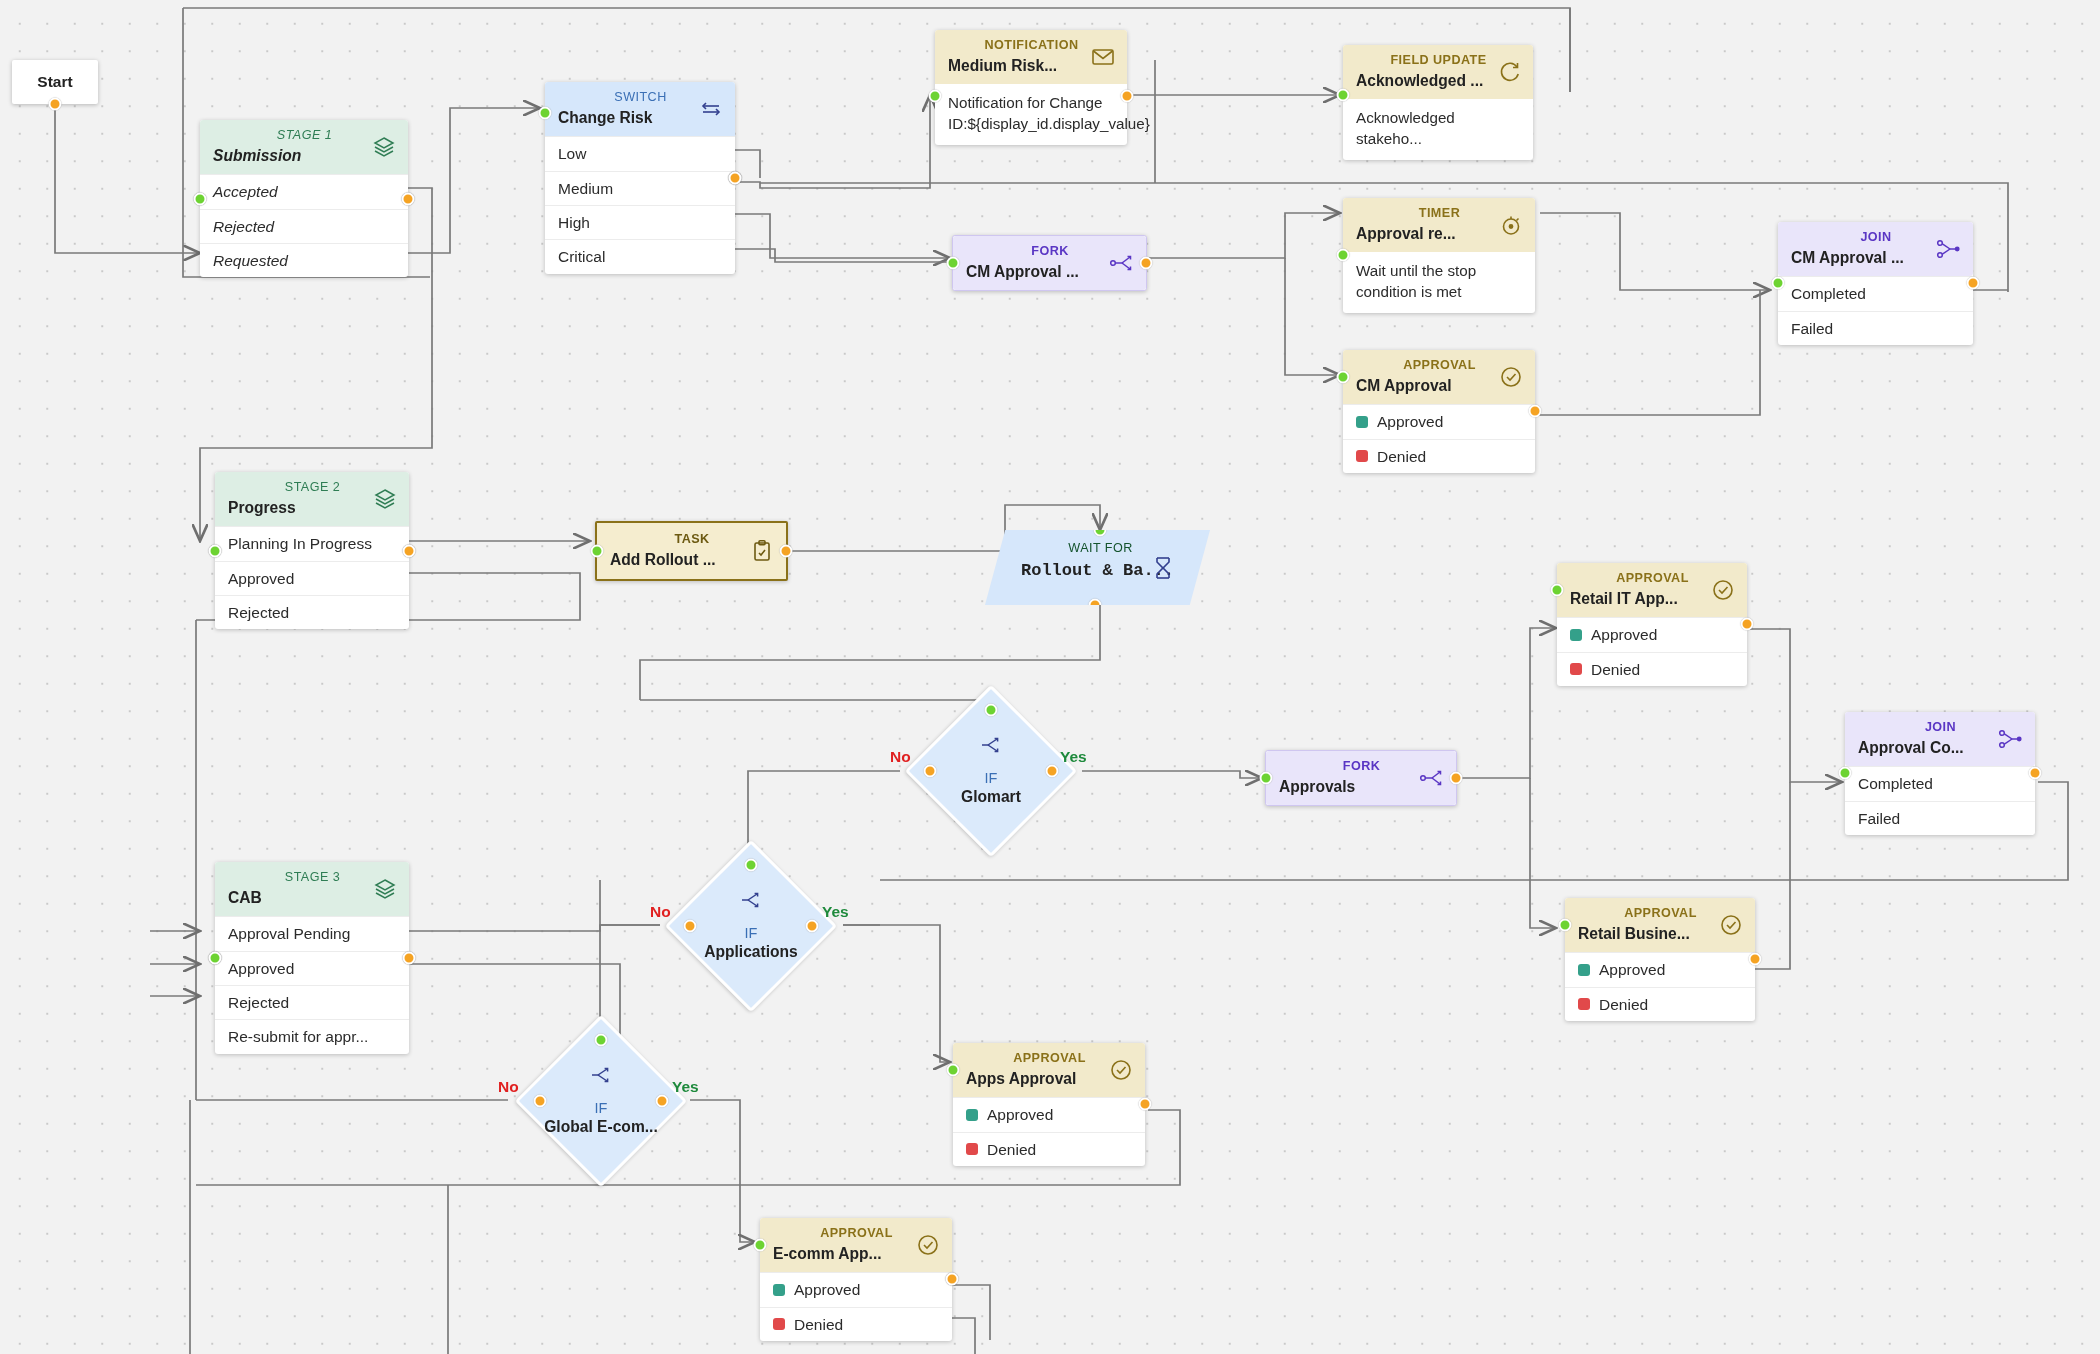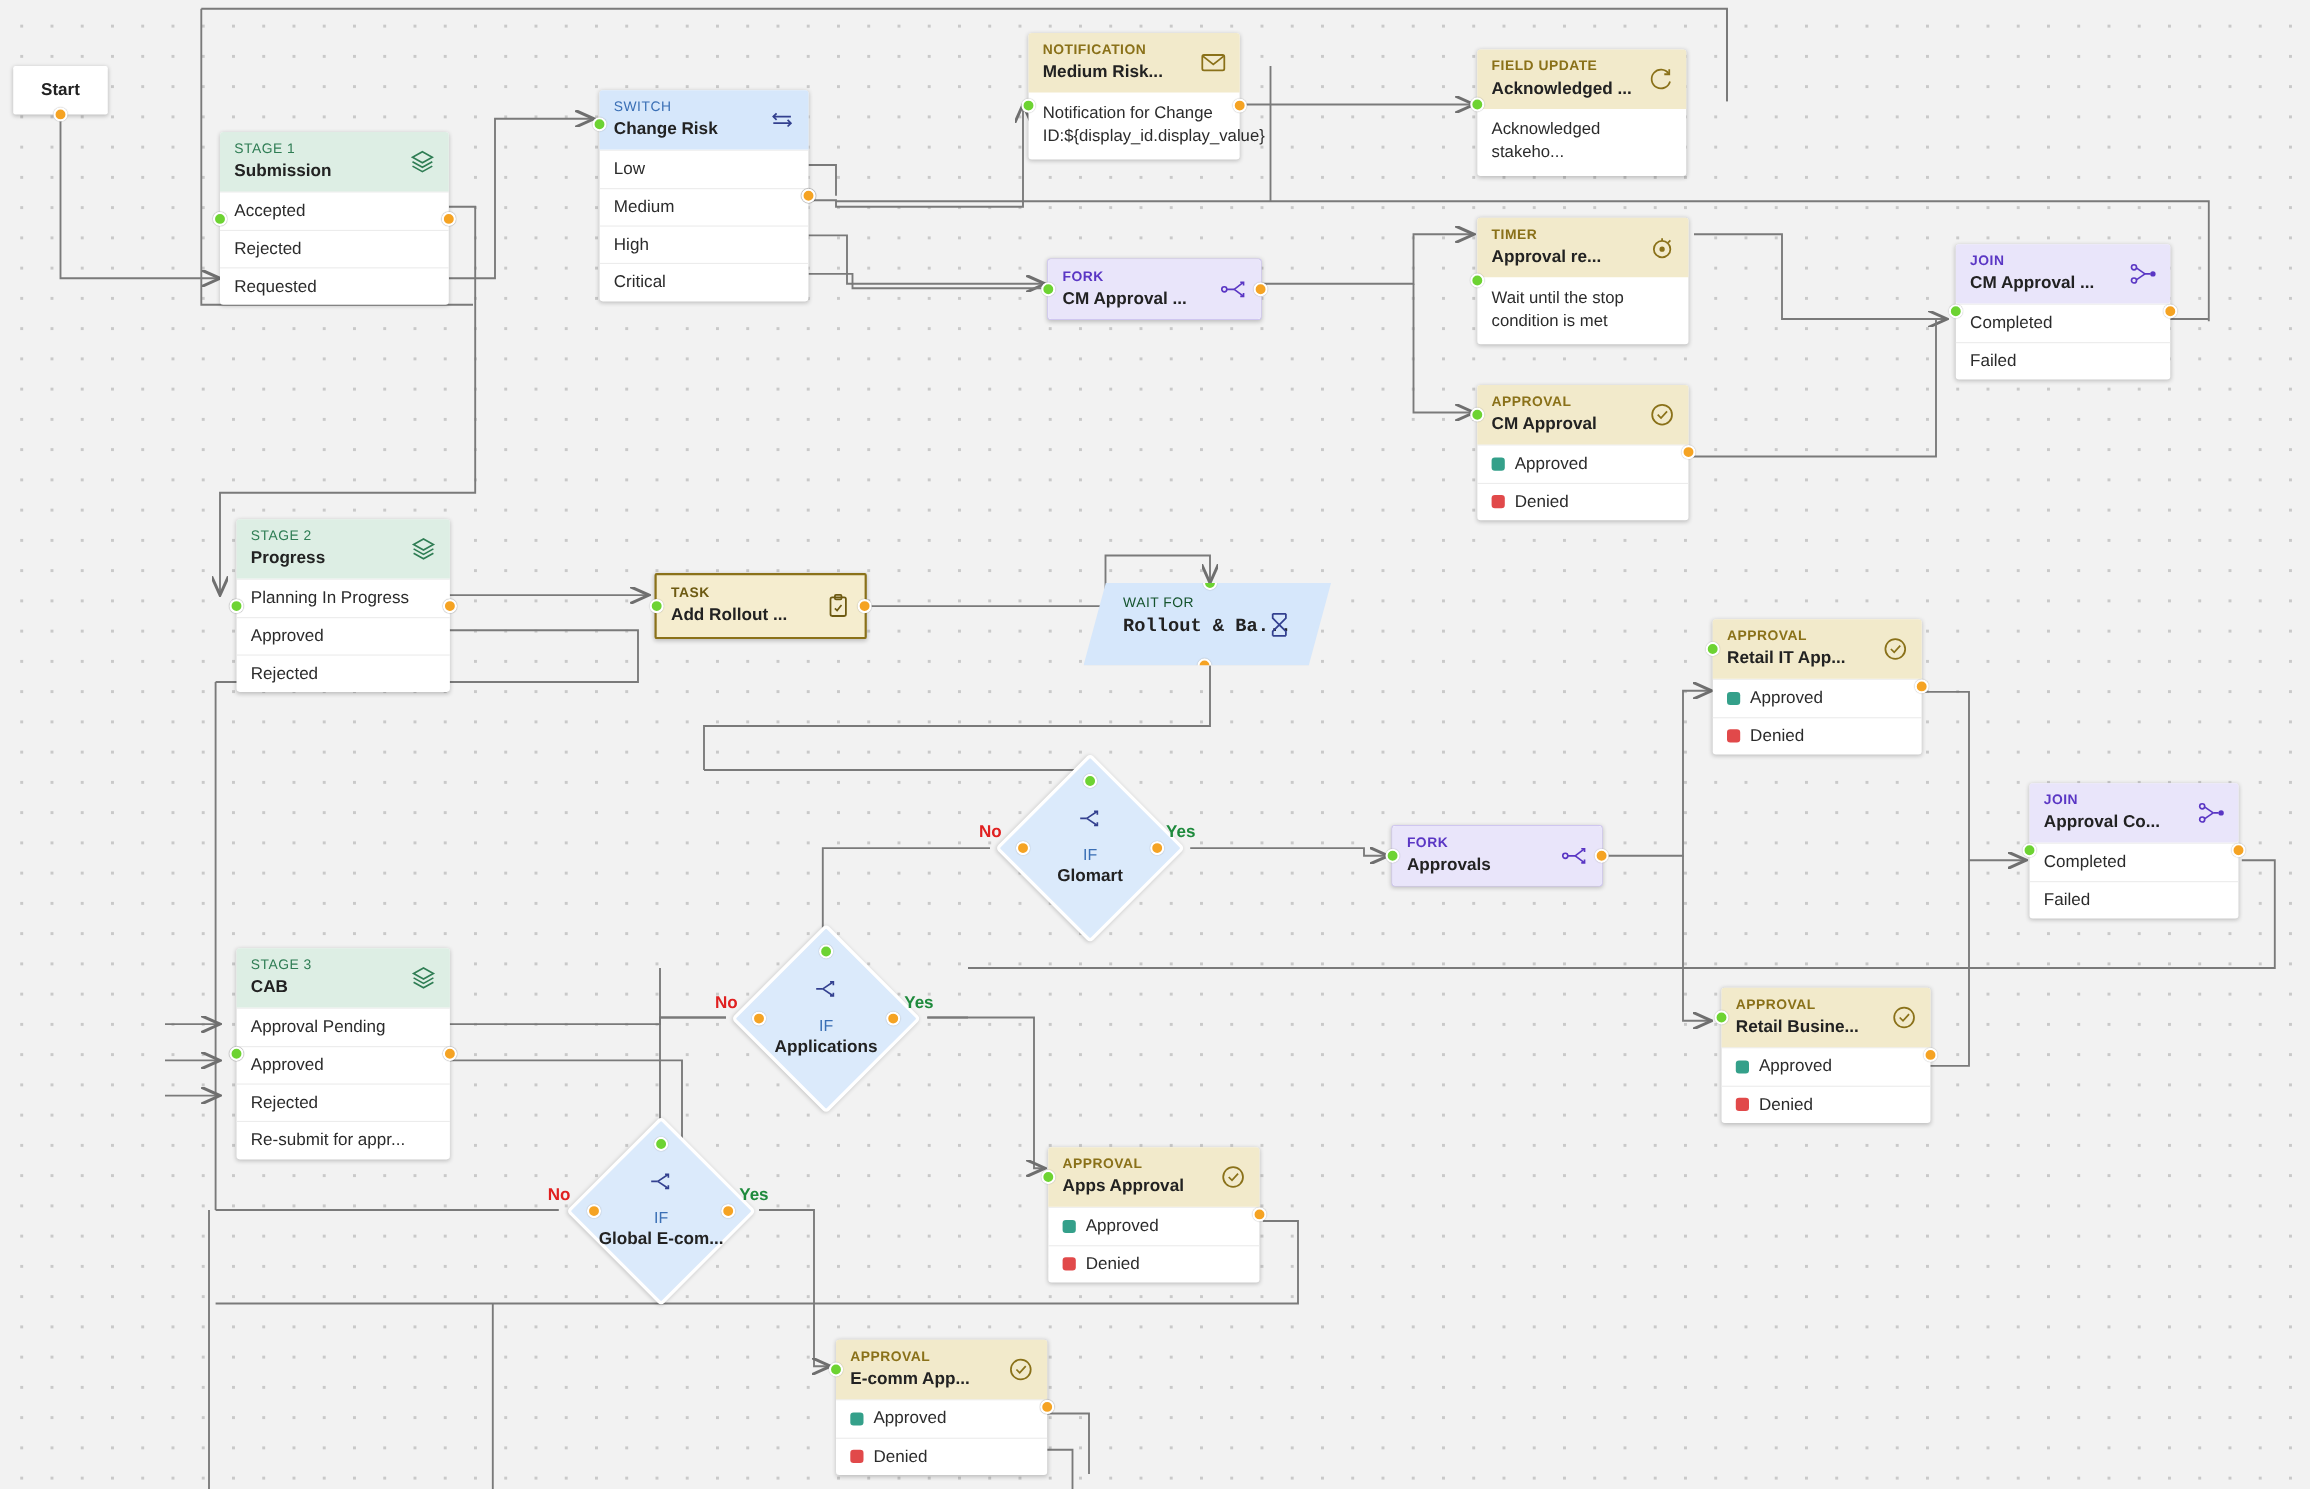--- a/index.html
+++ b/index.html
@@ -31,20 +31,21 @@
   .hdr {
     padding: 8px 12px 9px 13px;
     position: relative;
     border-radius: 3px 3px 0 0;
   }
   .kind {
     font-size: 12.6px;
     letter-spacing: .45px;
     line-height: 1.25;
     margin-bottom: 2px;
+    text-align: center;
   }
   .ttl {
     font-size: 15.6px;
     font-weight: bold;
     color: #222;
     line-height: 1.25;
     white-space: nowrap;
   }
   .hicon {
     position: absolute;
@@ -248,21 +249,21 @@
       <path d="M190,1100 L190,1354"></path>
       <path d="M448,1185 L448,1354"></path>
     </g>
   </svg>
 
   <div class="start" style="left:12px; top:60px; width:86px; height:44px;">
     <span>Start</span>
     <span class="port out" style="left:50%; top:100%;"></span>
   </div>
 
-  <div class="node stage" style="left:200px; top:120px; width:208px;">
+  <div class="node stage" style="left:200px; top:120px; width:208px;font-style:italic;">
     <div class="hdr">
       <div class="kind">STAGE 1</div>
       <div class="ttl">Submission</div>
       <span class="hicon">
         <svg width="24" height="24" viewBox="0 0 24 24" fill="none" stroke="#2f7d54" stroke-width="1.5">
           <path d="M12 3 L21 8 L12 13 L3 8 Z"></path>
             <path d="M3 12 L12 17 L21 12"></path>
             <path d="M3 16 L12 21 L21 16"></path>
         </svg>
       </span>

